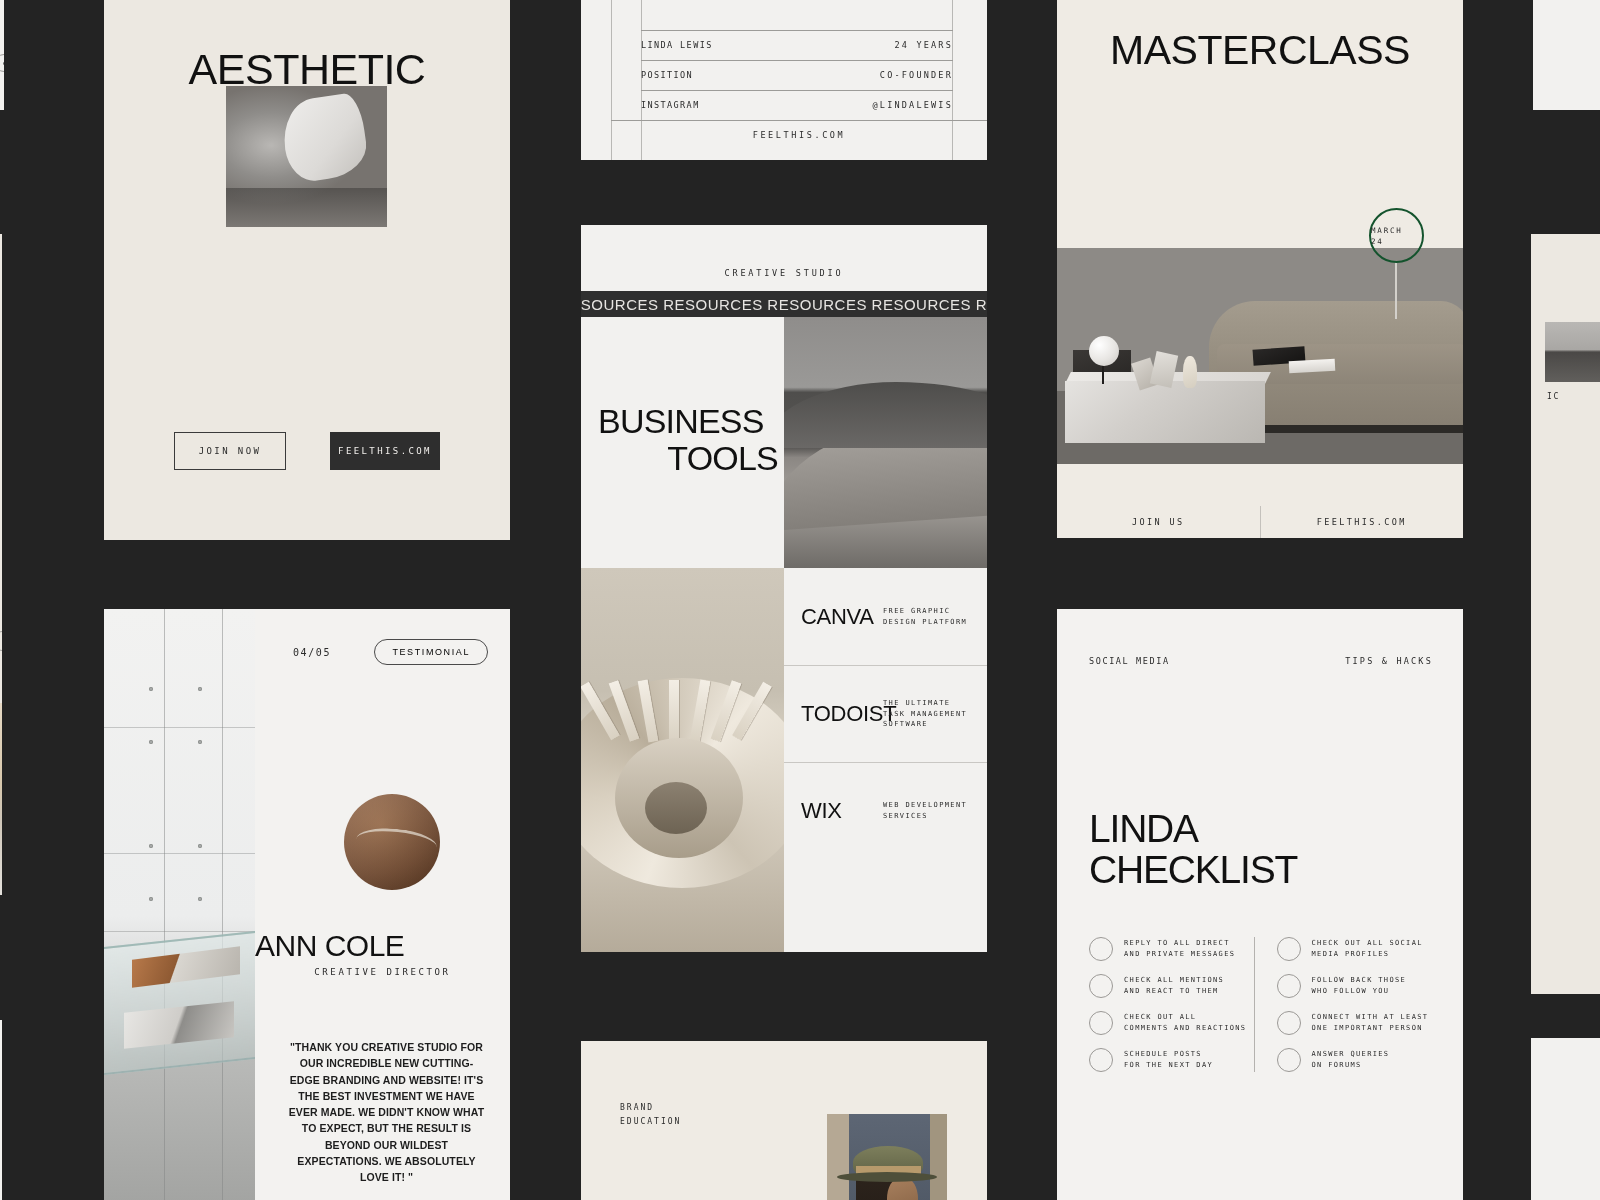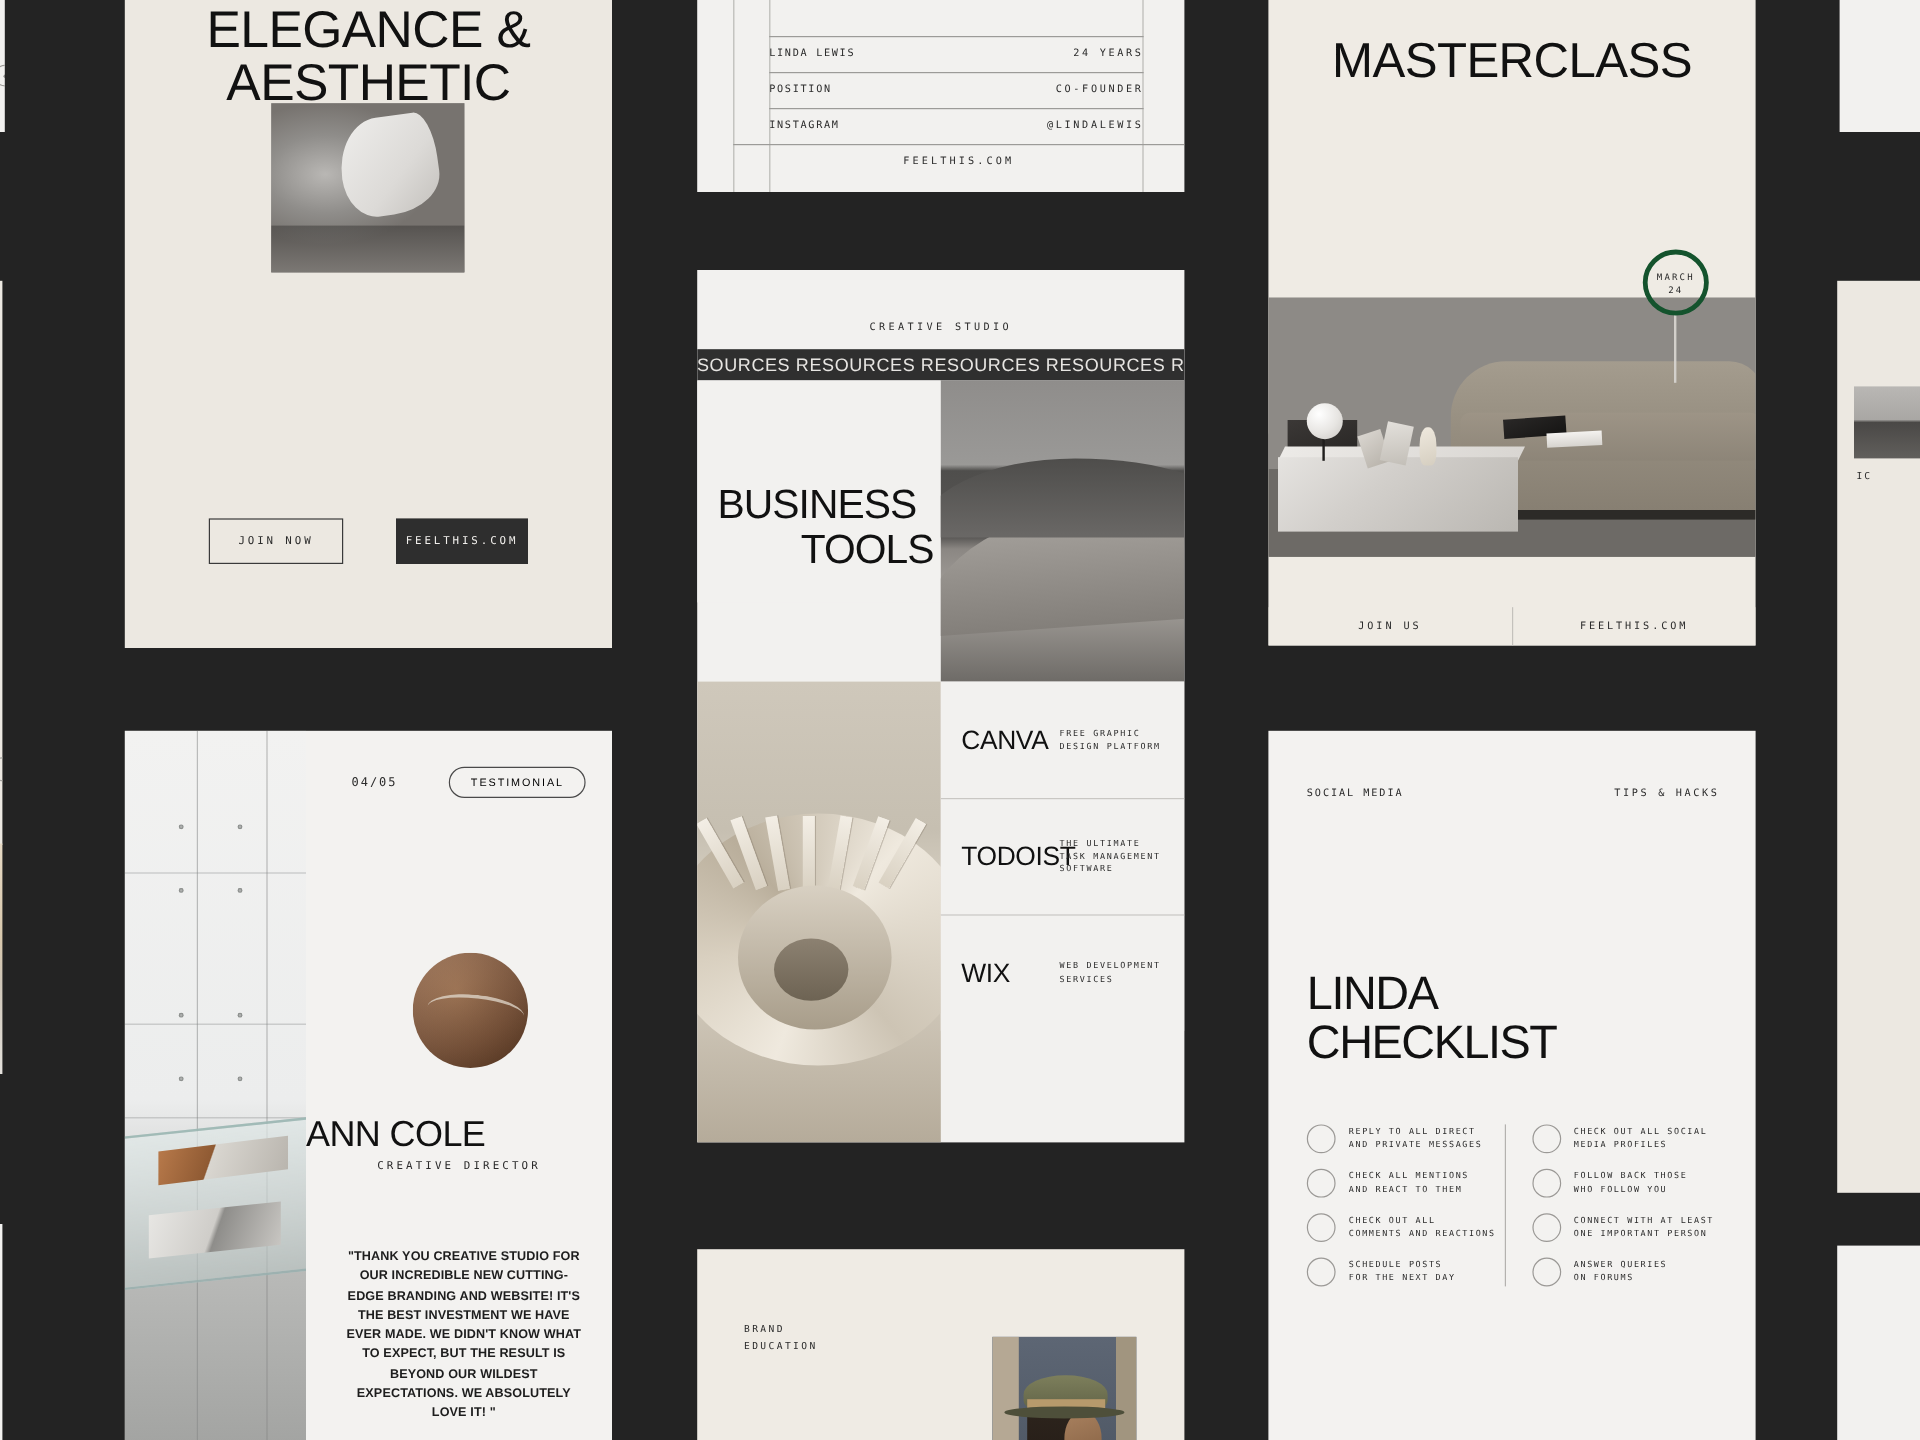--- a/index.html
+++ b/index.html
@@ -138,22 +138,22 @@
   #card-master .book {
     position:absolute; left:232px; top:112px; width:46px; height:12px;
     background: linear-gradient(180deg,#f4f2ef,#d6d3ce); transform: rotate(-3deg);
   }
   #card-master .laptop {
     position:absolute; left:196px; top:100px; width:52px; height:16px;
     background: linear-gradient(160deg,#2a2827,#151413); transform: rotate(-4deg);
   }
   #card-master .stamp {
     position: absolute; left: 312px; top: 250px; width: 55px; height: 55px;
-    border: 4px solid #14532d; border-radius: 50%;
-    display:flex; flex-direction:column; align-items:center; justify-content:center;
+    border: 2px solid #14532d; border-radius: 50%;
+    display:flex; flex-direction:column; align-items:flex-start; justify-content:center;
   }
   #card-master .stamp .m { font-size: 7.5px; letter-spacing: 1.8px; }
   #card-master .stamp .d { font-size: 7.5px; letter-spacing: 1.8px; margin-top: 2px; }
   #card-master .pin { position:absolute; left:338px; top:303px; width:2px; height:58px; background:#d3d0cb; }
   #card-master .bottombar {
     position: absolute; left: 0; bottom: 0; width: 100%; height: 32px;
     display: flex; background: #efebe4; text-align: center;
   }
   #card-master .bottombar .cell {
     flex: 1; display: flex; align-items: center; justify-content: center;
@@ -404,21 +404,21 @@
 
   <div class="card" id="edge-mr">
     <div class="thumb"></div>
     <div class="mono cap">IC</div>
   </div>
 
   <div class="card" id="edge-br"></div>
 
   <div class="card" id="card-elegance">
     <div class="display title">
-      <span>ELEGANCE &amp;</span><br>
+      <br>
       <span>AESTHETIC</span>
     </div>
     <div class="photo"></div>
     <div class="btnpair">
       <div class="mono btn-outline">JOIN NOW</div>
       <div class="mono btn-solid">FEELTHIS.COM</div>
     </div>
   </div>
 
   <div class="card" id="card-profile">

